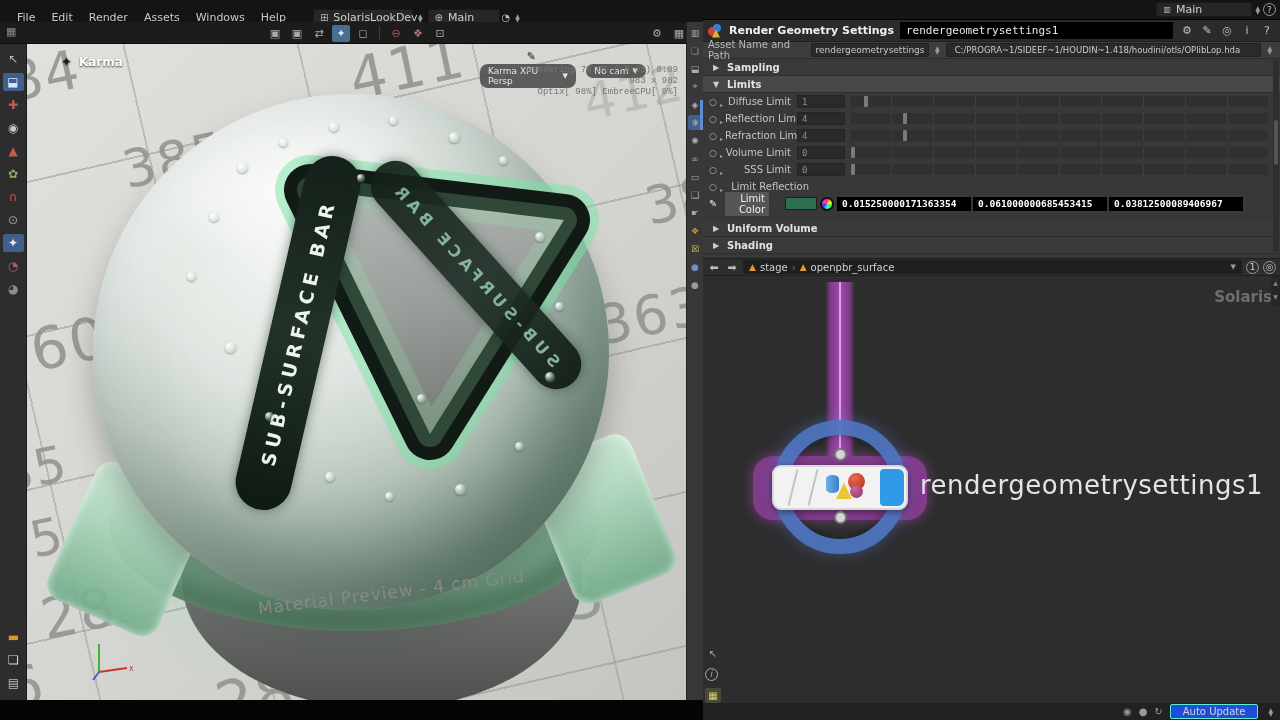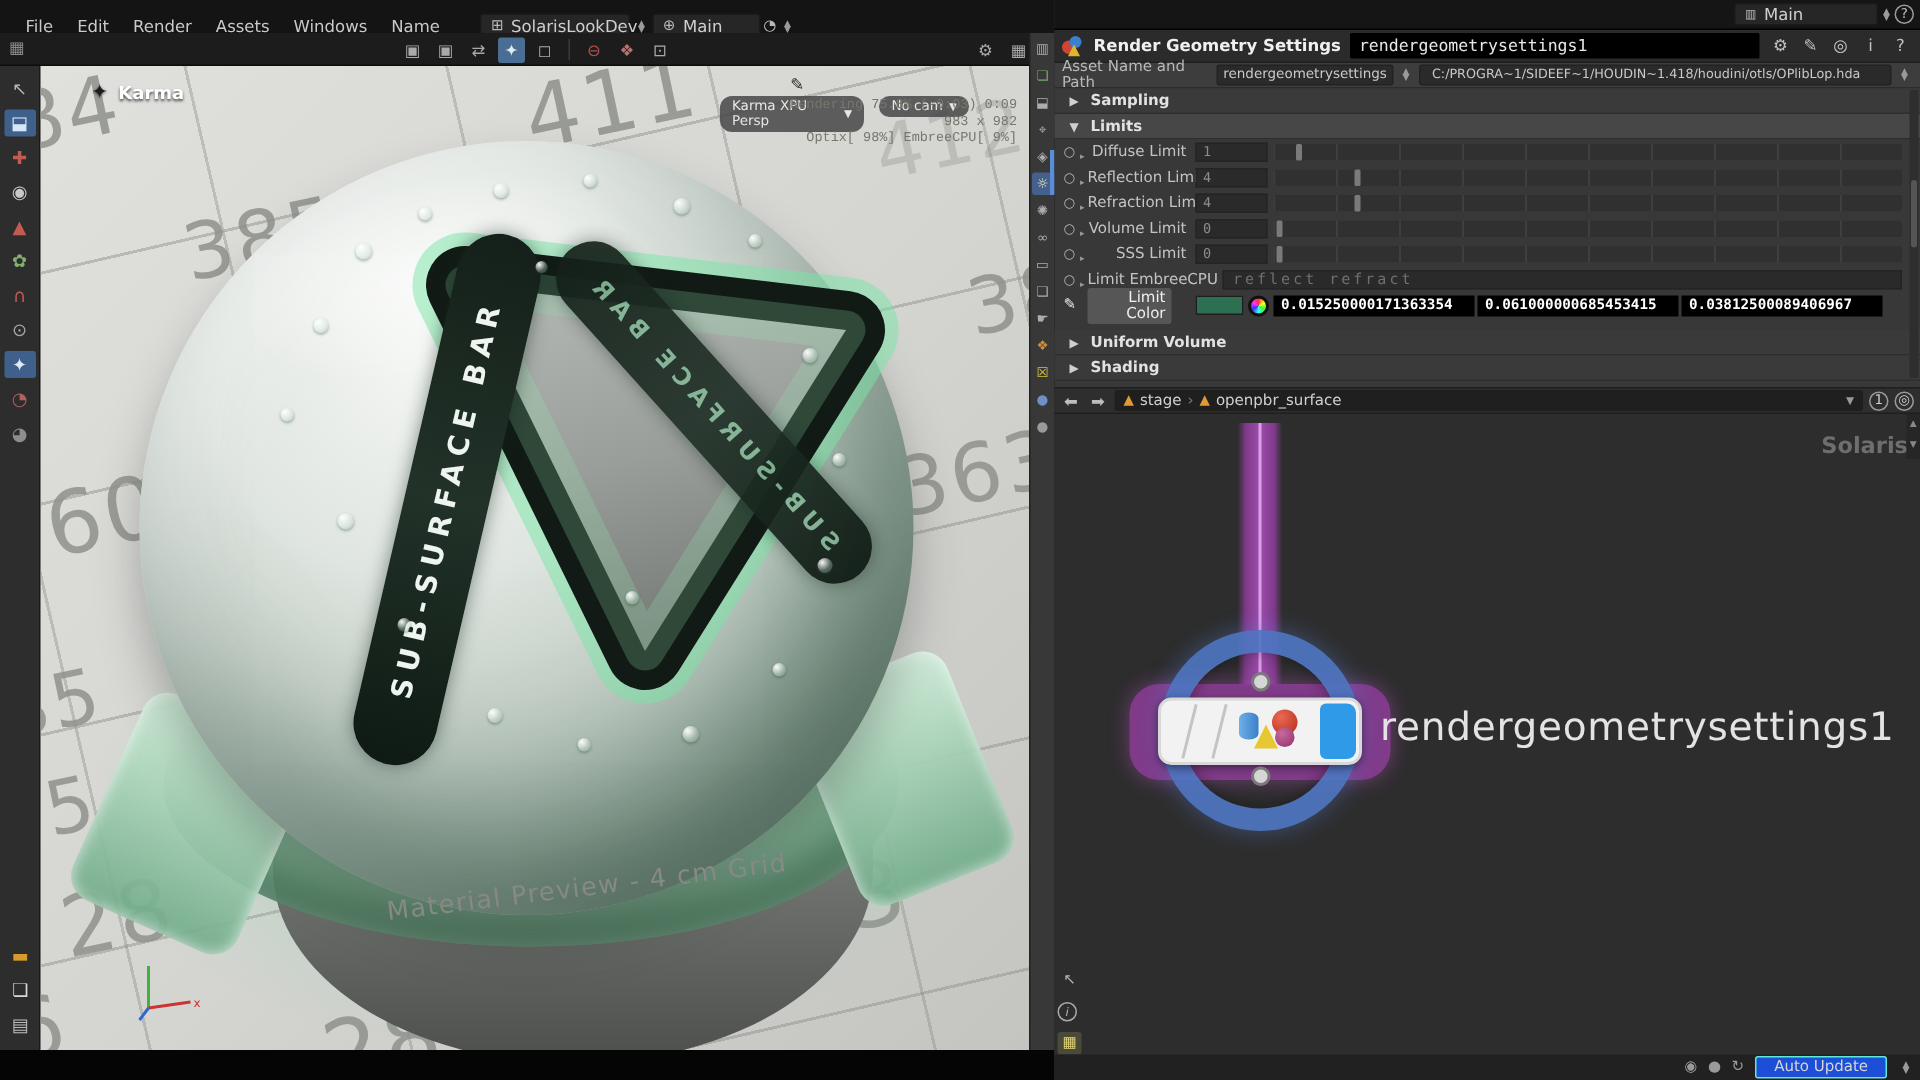--- a/index.html
+++ b/index.html
@@ -84,21 +84,21 @@
   #limits-hdr { background:#474747; }
   .prow { height:17px; display:flex; align-items:center; padding-left:6px; }
   .rowmenu { width:16px; color:#b5b5b5; font-size:9px; position:relative; }
   .rowmenu::after { content:"▸"; font-size:6px; position:absolute; right:2px; bottom:-1px; color:#999; }
   .plabel { width:66px; text-align:right; color:#c3c3c3; font-size:10px; margin-right:6px; white-space:nowrap; }
   .pvalue { width:48px; height:13px; background:#2a2a2a; border:1px solid #242424; color:#8d8d8d; font-size:9px; font-family:"DejaVu Sans Mono",monospace; padding:0 4px; line-height:12px; }
   .ptrack { flex:1; height:11px; margin:0 12px 0 4px; background:#303030; border-radius:2px; position:relative;
     background-image:repeating-linear-gradient(90deg, rgba(90,90,90,.35) 0 1px, transparent 1px 42px); }
   .pnotch { position:absolute; top:0; width:4px; height:11px; background:#7a7a7a; border-radius:1px; }
   #components-field { flex:1; height:13px; margin-right:12px; background:#2a2a2a; border:1px solid #242424; color:#6f6f6f; font-size:10px; font-family:"DejaVu Sans Mono",monospace; line-height:12px; padding:0 6px; letter-spacing:2px; }
-  #color-row .plabel-hl { width:56px; background:#565656; border-radius:2px; color:#eee; font-size:10px; text-align:right; padding:1px 4px; margin-right:16px; }
+  #color-row .plabel-hl { width:44px; background:#565656; border-radius:2px; color:#eee; font-size:10px; text-align:right; padding:1px 4px; margin-right:16px; }
   #color-swatch { width:32px; height:13px; border:1px solid #1e1e1e; margin-right:3px; }
   #color-wheel { width:14px; height:14px; border-radius:50%; margin-right:3px; background:conic-gradient(#f33,#ff3,#3f3,#3ff,#33f,#f3f,#f33); border:2px solid #111; }
   .cfield { width:134px; height:14px; background:#000; color:#fff; font-weight:bold; font-size:9.5px; font-family:"DejaVu Sans Mono",monospace; line-height:14px; padding:0 5px; margin-right:2px; }
   .pen { color:#e8e8e8; font-size:10px; width:16px; }
   #vscroll { left:570px; top:60px; width:6px; height:192px; background:#2e2e2e; }
   #vscroll i { position:absolute; left:1px; top:60px; width:4px; height:45px; background:#555; border-radius:2px; }
 
   
   #net-path { left:0; top:258px; width:577px; height:18px; background:#2e2e2e; display:flex; align-items:center; gap:4px; padding:0 4px; border-top:1px solid #1f1f1f; border-bottom:1px solid #1f1f1f; }
   .nav-arr { color:#bdbdbd; font-size:11px; width:14px; text-align:center; }
@@ -132,21 +132,21 @@
 <body>
 
 <div id="app">
 
   <div id="menubar" class="abs">
     <span class="menu-item">File</span>
     <span class="menu-item">Edit</span>
     <span class="menu-item">Render</span>
     <span class="menu-item">Assets</span>
     <span class="menu-item">Windows</span>
-    <span class="menu-item">Name</span>
+    <span class="menu-item">Help</span>
     <div class="selector" style="margin-left:18px;width:100px">
       <span class="mini-ic">⊞</span>
       <span>SolarisLookDev</span>
     </div>
     <span class="stepper">▲<br>▼</span>
     <div class="selector" style="width:72px">
       <span class="mini-ic">⊕</span>
       <span>Main</span>
     </div>
     <span class="mini-ic">◔</span>
@@ -392,22 +392,21 @@
             <span class="plabel">SSS Limit</span>
             <span class="pvalue">0</span>
             <span class="ptrack">
               <span class="pnotch" style="left:0.4%"></span>
             </span>
           </div>
         </div>
 
       <div class="prow">
         <span class="rowmenu">○</span>
-        <span class="plabel" style="width:84px">Limit EmbreeCPU</span>
-        <span id="components-field">reflect refract</span>
+        <span class="plabel" style="width:84px">Limit Reflection</span>
       </div>
 
       <div class="prow" id="color-row">
         <span class="pen">✎</span>
         <span class="plabel-hl">Limit Color</span>
         <span id="color-swatch" style="background: rgb(45, 111, 81);"></span>
         <span id="color-wheel"></span>
         <span id="color-fields" style="display:flex">
             <span class="cfield">0.015250000171363354</span>
             <span class="cfield">0.061000000685453415</span>

